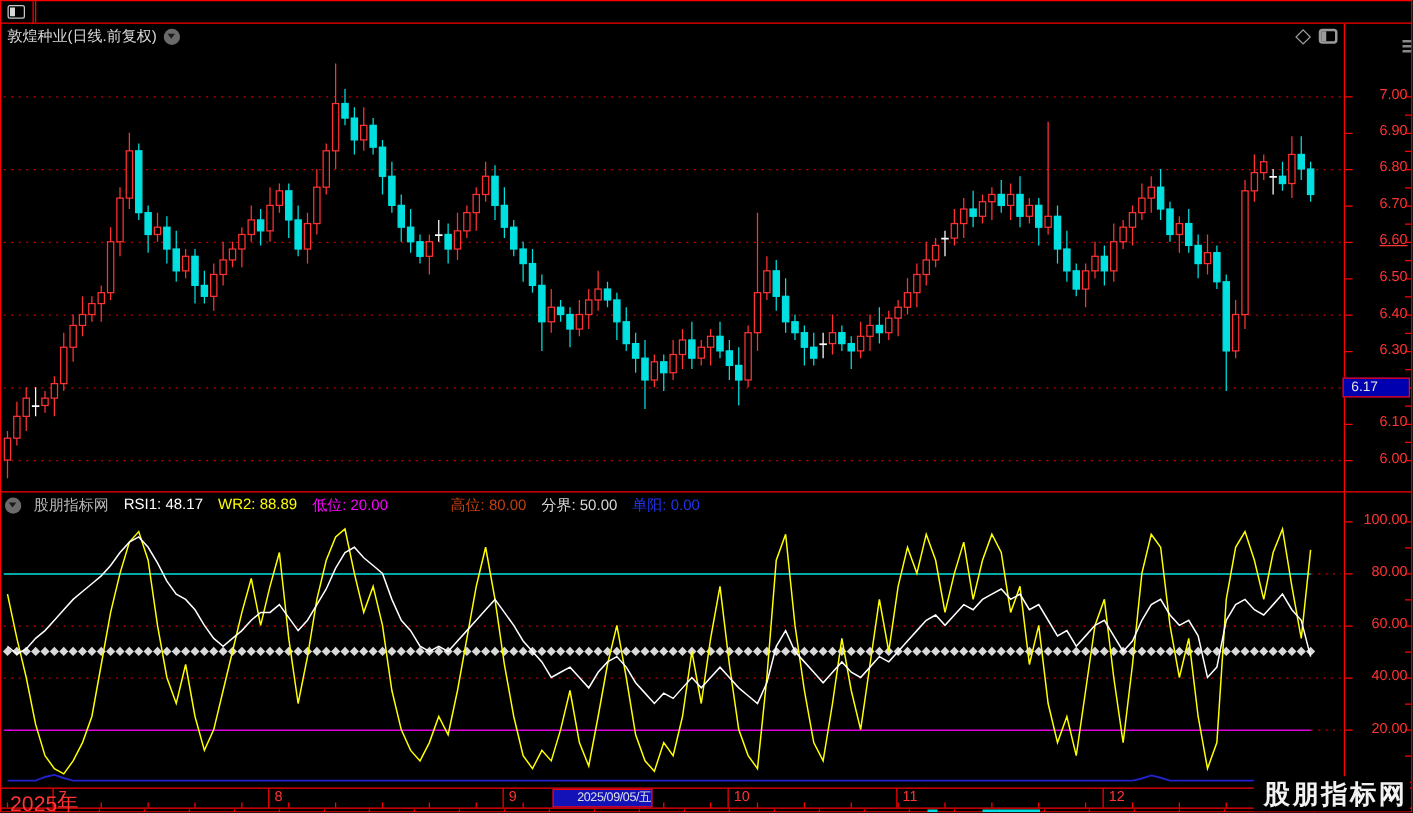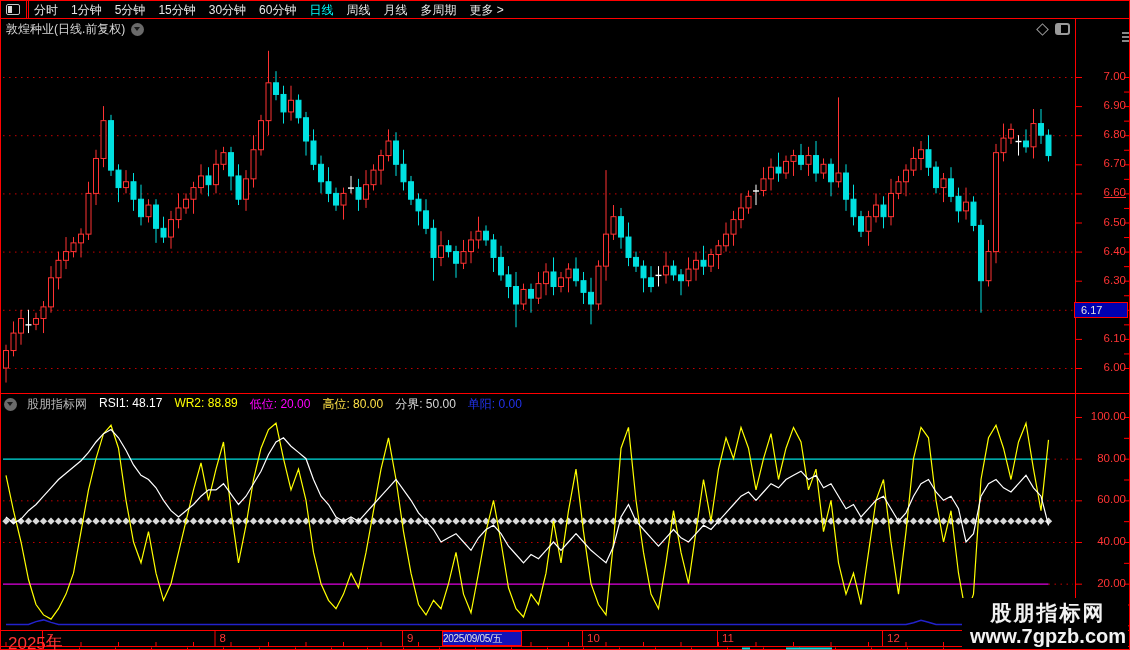--- a/index.html
+++ b/index.html
@@ -32,21 +32,21 @@
   
   .plabel{position:absolute;left:1082px;width:44px;text-align:right;color:#ff3434;font-size:11.5px;z-index:3;}
   .pricebox{position:absolute;left:1074px;width:54px;height:16px;background:#0000b0;border:1px solid #f00;
             color:#e4e4e4;font-size:11px;line-height:14px;padding-left:6px;z-index:3;}
   
   .indheader{position:absolute;left:4px;top:396px;display:flex;align-items:center;gap:10px;z-index:4;font-size:12px;white-space:nowrap;}
   
   .yearlabel{position:absolute;left:8px;top:632px;color:#ff3434;font-size:17px;z-index:3;}
   .mlabel{position:absolute;top:632px;color:#ff3434;font-size:11.5px;z-index:3;}
   .datebox{position:absolute;top:631px;height:15px;background:#1212b8;border:1px solid #f00;color:#e0e0e0;
-           font-size:10px;line-height:13px;text-align:left;z-index:3;letter-spacing:-0.3px;}
+           font-size:10px;line-height:13px;text-align:right;z-index:3;letter-spacing:-0.3px;}
   
   .watermark{position:absolute;right:2px;bottom:1px;background:#000;text-align:center;padding:3px 2px 1px 8px;z-index:6;}
   .wm1{color:#f2f2f2;font-size:21px;font-weight:bold;letter-spacing:2px;line-height:24px;}
   .wm2{color:#f2f2f2;font-size:20px;font-weight:bold;line-height:23px;}
   .gfx{position:absolute;left:0;top:0;z-index:1;}
 </style>
 </head>
 <body>
 
 <div class="screen">
@@ -628,33 +628,20 @@
         <line x1="1051.5" y1="647.5" x2="1051.5" y2="650" stroke="#ff0000" stroke-width="1"></line>
         <line x1="742" y1="648.5" x2="750" y2="648.5" stroke="#00e0e0" stroke-width="2"></line>
         <line x1="786" y1="648.5" x2="832" y2="648.5" stroke="#00e0e0" stroke-width="2"></line>
       </g>
     </svg>
 
   <div class="topbar">
     <div class="tb-iconbox">
       <div class="panel-toggle"></div>
     </div>
-    <div class="menu-left" id="menu-left">
-        <span class="mi">分时</span>
-        <span class="mi">1分钟</span>
-        <span class="mi">5分钟</span>
-        <span class="mi">15分钟</span>
-        <span class="mi">30分钟</span>
-        <span class="mi">60分钟</span>
-        <span class="mi sel">日线</span>
-        <span class="mi">周线</span>
-        <span class="mi">月线</span>
-        <span class="mi">多周期</span>
-        <span class="mi">更多 ˃</span>
-      </div>
   </div>
 
   <div class="titlerow">
     <span class="title-text">敦煌种业(日线.前复权)</span>
     <span class="circ-chev"></span>
   </div>
 
   <div class="tr-icons">
     <span class="diamond"></span>
     <span class="winicon"></span>
@@ -675,21 +662,21 @@
     </div>
   <div class="pricebox" id="pricebox" style="top: 301.8px;">6.17</div>
 
   <div class="indheader">
     <span class="circ-chev"></span>
     <span id="ind-segments" style="display:flex;gap:12px;">
         <span style="color: rgb(184, 184, 184);">股朋指标网</span>
         <span style="color: rgb(255, 255, 255);">RSI1: 48.17</span>
         <span style="color: rgb(255, 255, 0);">WR2: 88.89</span>
         <span style="color: rgb(255, 0, 255);">低位: 20.00</span>
-        <span style="color: #fde047;">高位: 80.00</span>
+        <span style="color: #c2410c; margin-left: 38px;">高位: 80.00</span>
         <span style="color: rgb(216, 216, 216);">分界: 50.00</span>
         <span style="color: rgb(34, 51, 238);">单阳: 0.00</span>
       </span>
   </div>
 
   <div id="ind-labels">
       <div class="plabel" style="top: 410px;">100.00</div>
       <div class="plabel" style="top: 451.666px;">80.00</div>
       <div class="plabel" style="top: 493.332px;">60.00</div>
       <div class="plabel" style="top: 534.998px;">40.00</div>
@@ -702,16 +689,15 @@
       <div class="mlabel" style="left: 219.5px;">8</div>
       <div class="mlabel" style="left: 407px;">9</div>
       <div class="mlabel" style="left: 587px;">10</div>
       <div class="mlabel" style="left: 722px;">11</div>
       <div class="mlabel" style="left: 887px;">12</div>
     </div>
   <div class="datebox" id="datebox" style="left: 442px; width: 80px;">2025/09/05/五</div>
 
   <div class="watermark">
     <div class="wm1">股朋指标网</div>
-    <div class="wm2">www.7gpzb.com</div>
   </div>
 
 </div>
 
 </body></html>

